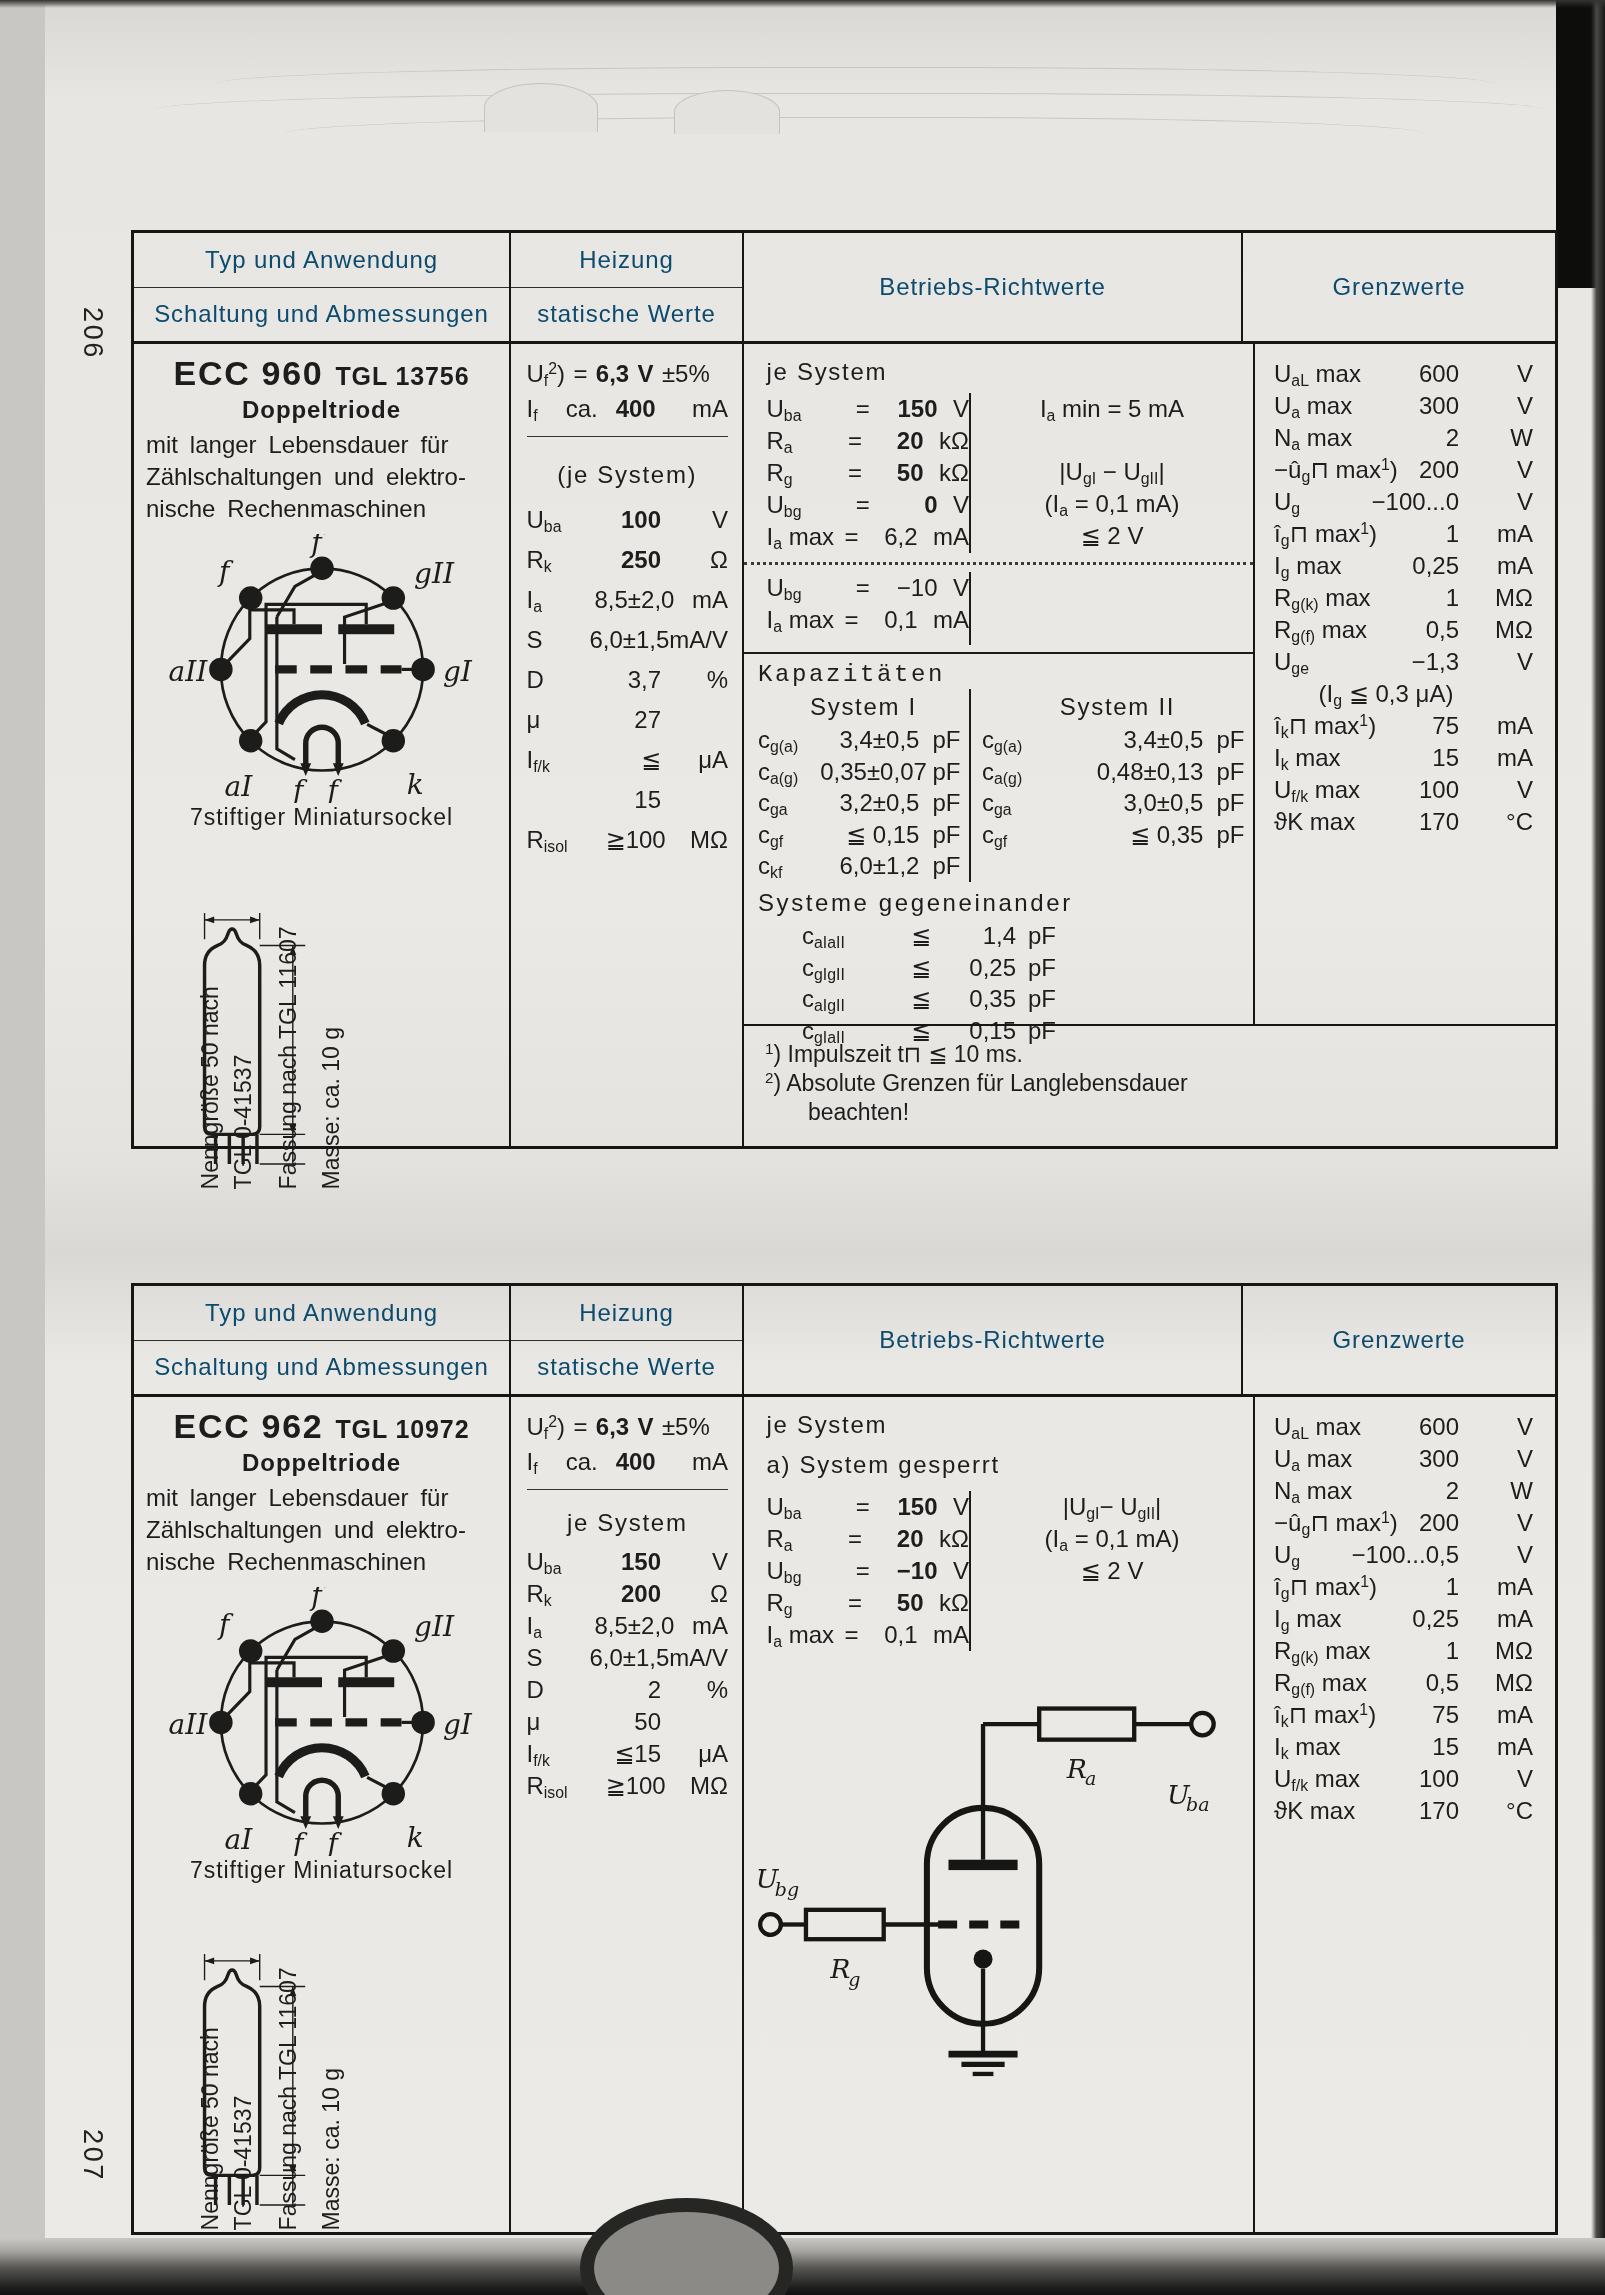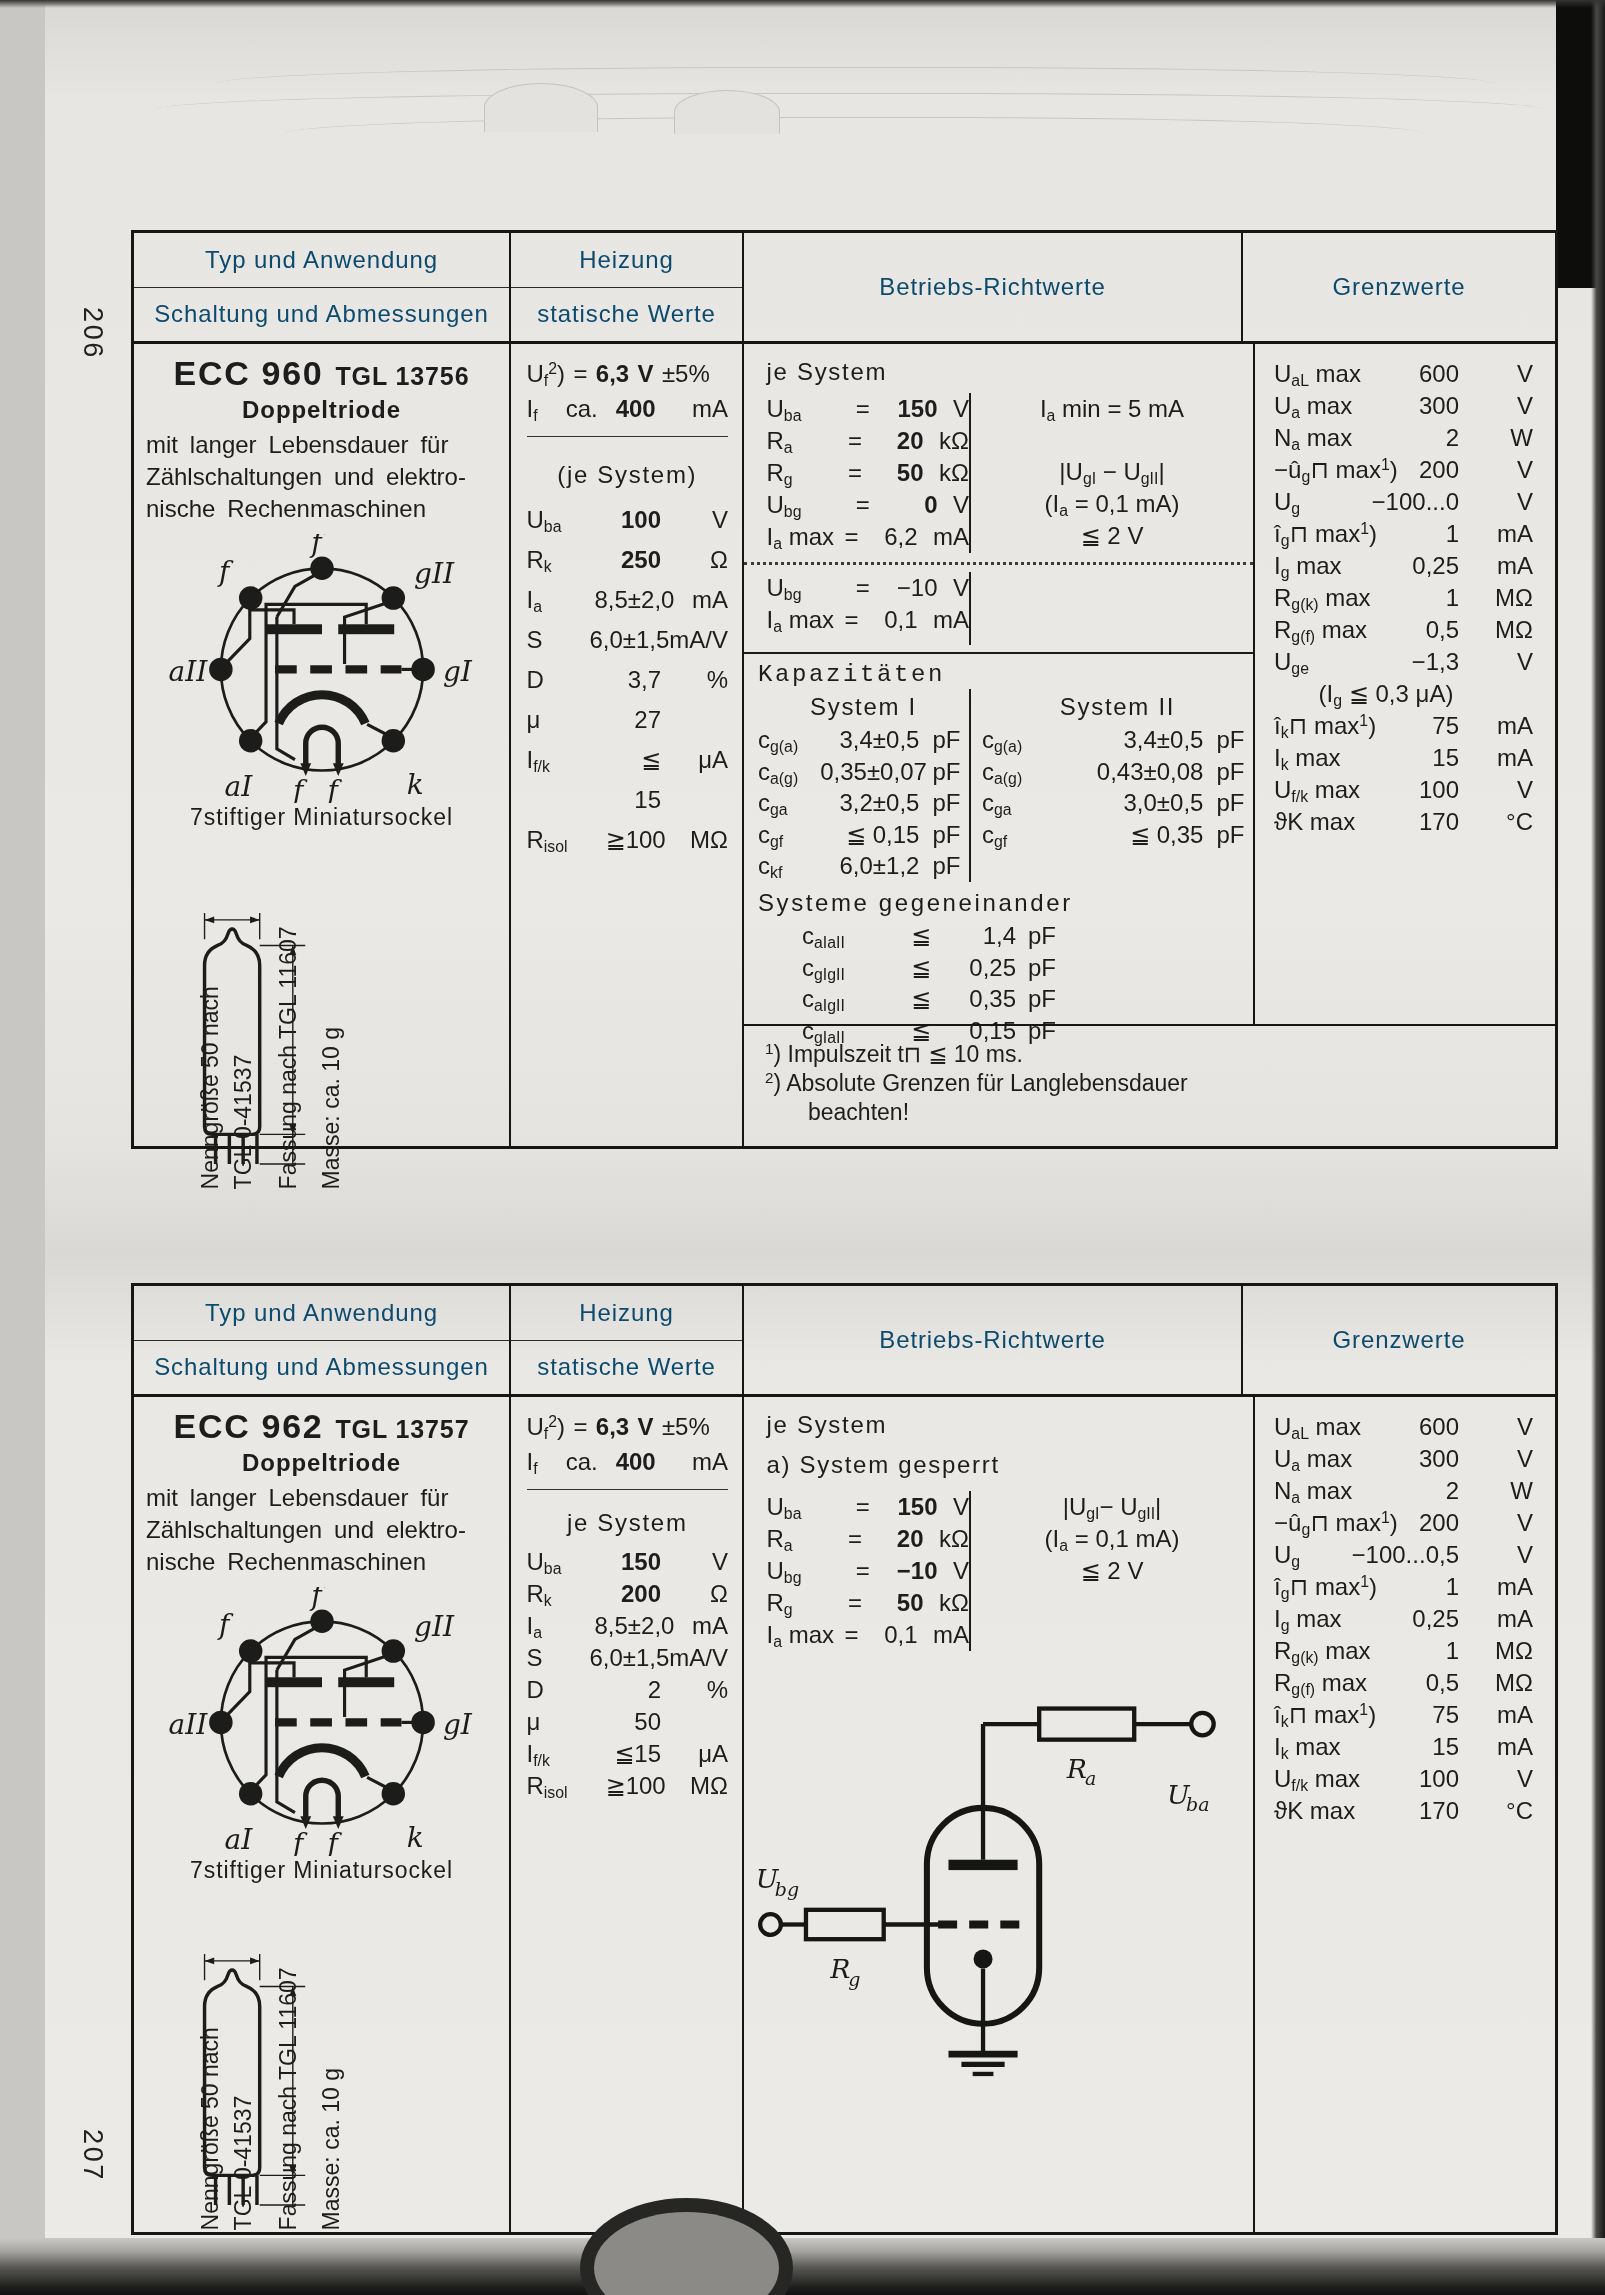--- a/index.html
+++ b/index.html
@@ -395,21 +395,21 @@
           <div class="kc2">
             <div class="ktitle">System II</div>
             <div class="k-rows">
                 <div class="row">
                   <span class="l">c<sub>g(a)</sub></span>
                   <span class="v">3,4±0,5</span>
                   <span class="u">pF</span>
                 </div>
                 <div class="row">
                   <span class="l">c<sub>a(g)</sub></span>
-                  <span class="v">0,43±0,08</span>
+                  <span class="v">0,48±0,13</span>
                   <span class="u">pF</span>
                 </div>
                 <div class="row">
                   <span class="l">c<sub>ga</sub></span>
                   <span class="v">3,0±0,5</span>
                   <span class="u">pF</span>
                 </div>
                 <div class="row">
                   <span class="l">c<sub>gf</sub></span>
                   <span class="v">≦ 0,35</span>
@@ -539,21 +539,21 @@
       </div>
       <div class="thc th2">
         <div class="a">Heizung</div>
         <div class="b">statische Werte</div>
       </div>
       <div class="thc th3">Betriebs-Richtwerte</div>
       <div class="thc th4">Grenzwerte</div>
     </div>
     <div class="tbody">
       <div class="tcol c1">
-        <div class="tube-title"><span>ECC 962</span><span class="tgl">TGL 13757</span></div>
+        <div class="tube-title"><span>ECC 962</span><span class="tgl">TGL 10972</span></div>
         <div class="tube-kind">Doppeltriode</div>
         <div class="tube-desc desc-lines">
             <div class="line">mit langer Lebensdauer für</div>
             <div class="line">Zählschaltungen und elektro-</div>
             <div class="line">nische Rechenmaschinen</div>
           </div>
         <div class="pin-slot">
   <svg width="326" height="269" viewBox="0 0 360 298" style="font-size:27.5px">
     <circle cx="180" cy="150" r="112" fill="none" stroke="#1c1c1b" stroke-width="3"></circle>
     <g stroke="#1c1c1b" stroke-width="3.5" fill="none">

